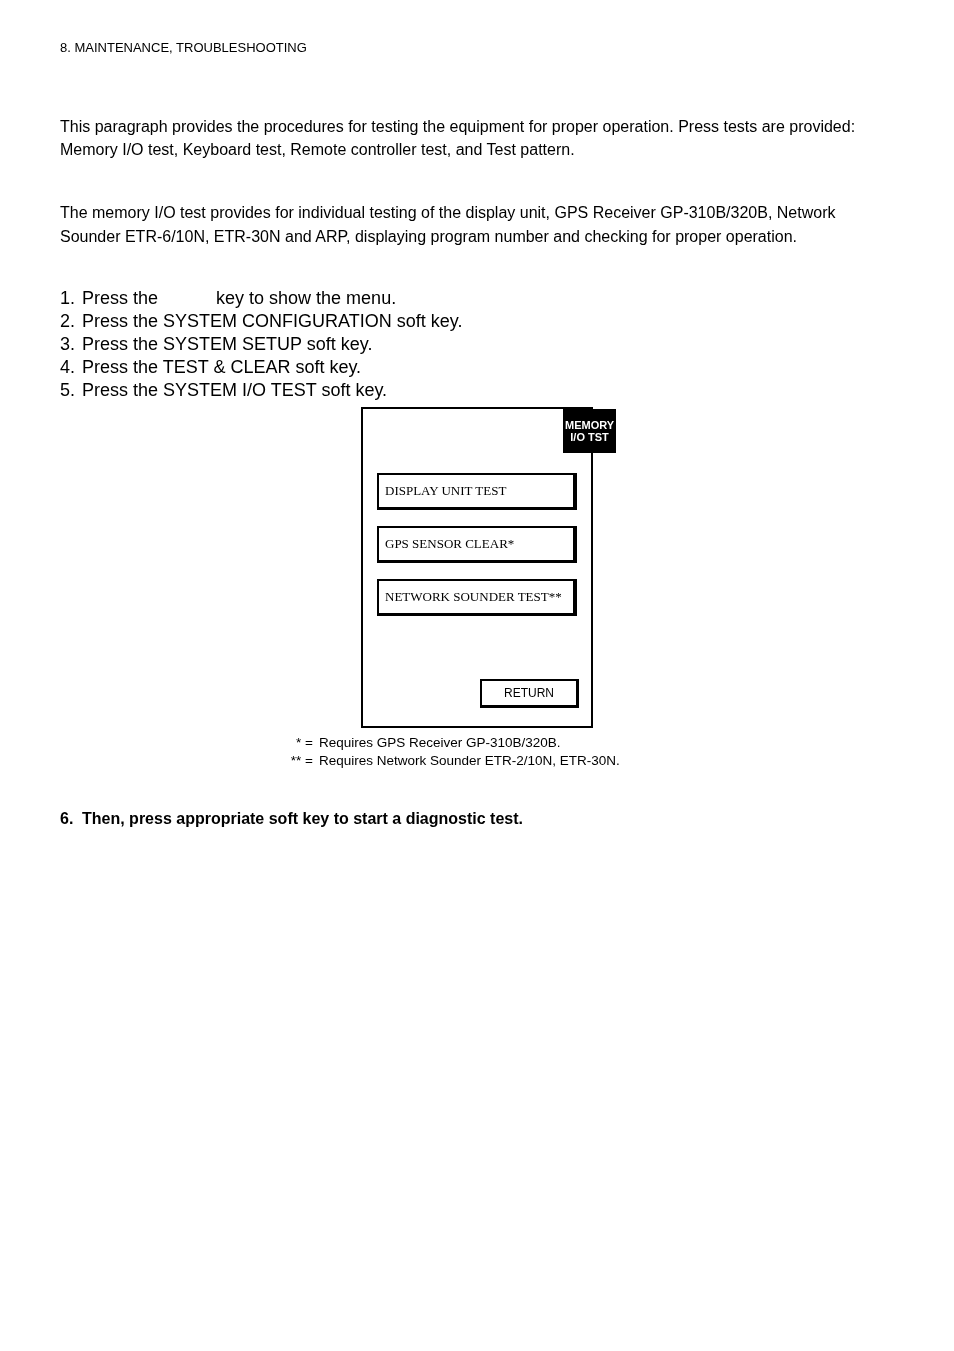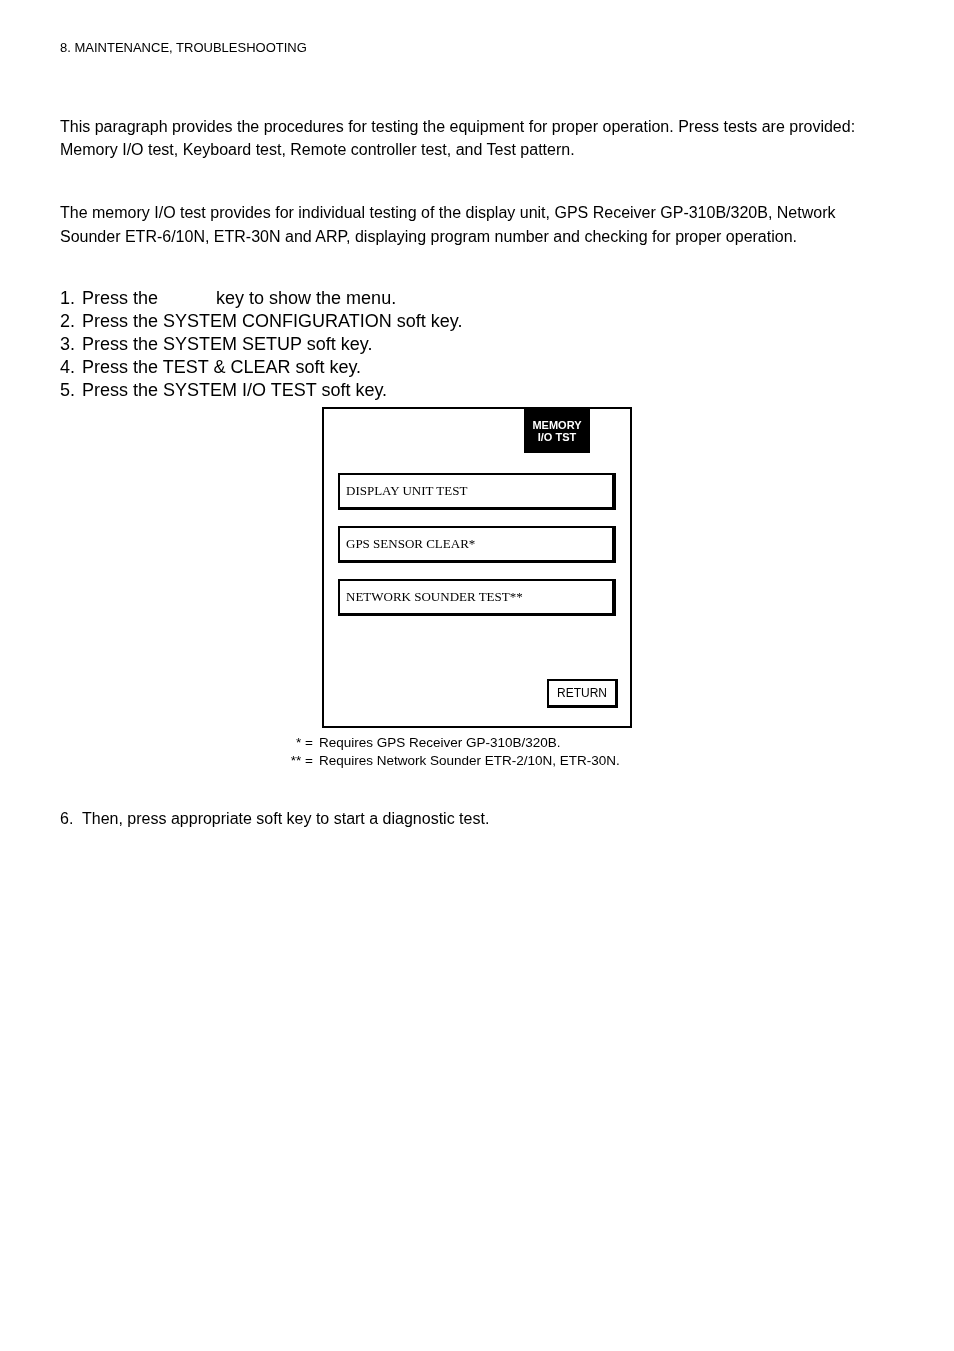--- a/index.html
+++ b/index.html
@@ -26,21 +26,21 @@
     margin: 0 0 6px 0;
     list-style: none;
   }
   .ol li {
     margin-bottom: 2px;
     padding-left: 26px;
     text-indent: -26px;
   }
   .li-num { display: inline-block; width: 22px; text-indent: 0; }
   .device-box {
-    width: 310px;
+    width: 232px;
     margin: 6px auto 6px auto;
     background: #fff;
     border: 2px solid #000;
     position: relative;
     padding: 0;
     box-sizing: border-box;
   }
   .title-tab {
     position: relative;
     height: 44px;
@@ -82,33 +82,34 @@
     position: relative;
   }
   .return-btn {
     position: absolute;
     right: 12px;
     bottom: 18px;
     border: 2px solid #000;
     border-right-width: 3px;
     border-bottom-width: 3px;
     font-size: 12px;
-    padding: 5px 8px;
+    padding: 5px 22px;
   }
   .footnotes {
     width: 420px;
     margin: 6px auto 40px auto;
     font-size: 13.5px;
     line-height: 1.35;
   }
   .fn-row { display: flex; }
   .fn-sym { width: 46px; text-align: right; padding-right: 6px; }
   .closing {
     font-size: 16px;
     margin-top: 10px;
+    font-weight: bold;
   }
 </style>
 </head>
 <body>
 
 <div class="header">8. MAINTENANCE, TROUBLESHOOTING</div>
 
 <div class="para">This paragraph provides the procedures for testing the equipment for proper operation. Press tests are provided: Memory I/O test, Keyboard test, Remote controller test, and Test pattern.</div>
 
 <div class="para">The memory I/O test provides for individual testing of the display unit, GPS Receiver GP-310B/320B, Network Sounder ETR-6/10N, ETR-30N and ARP, displaying program number and checking for proper operation.</div>

